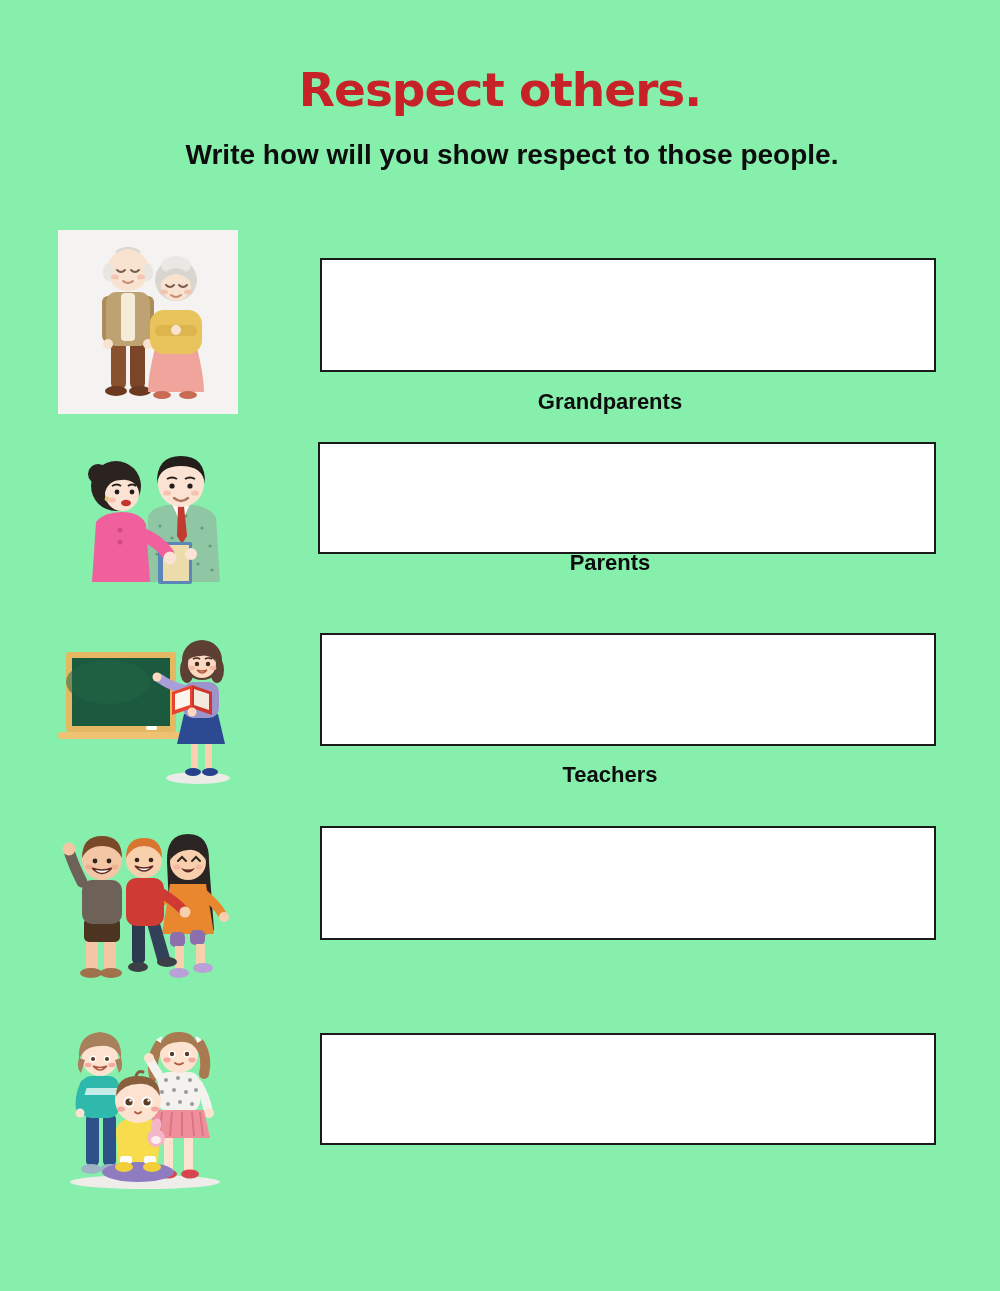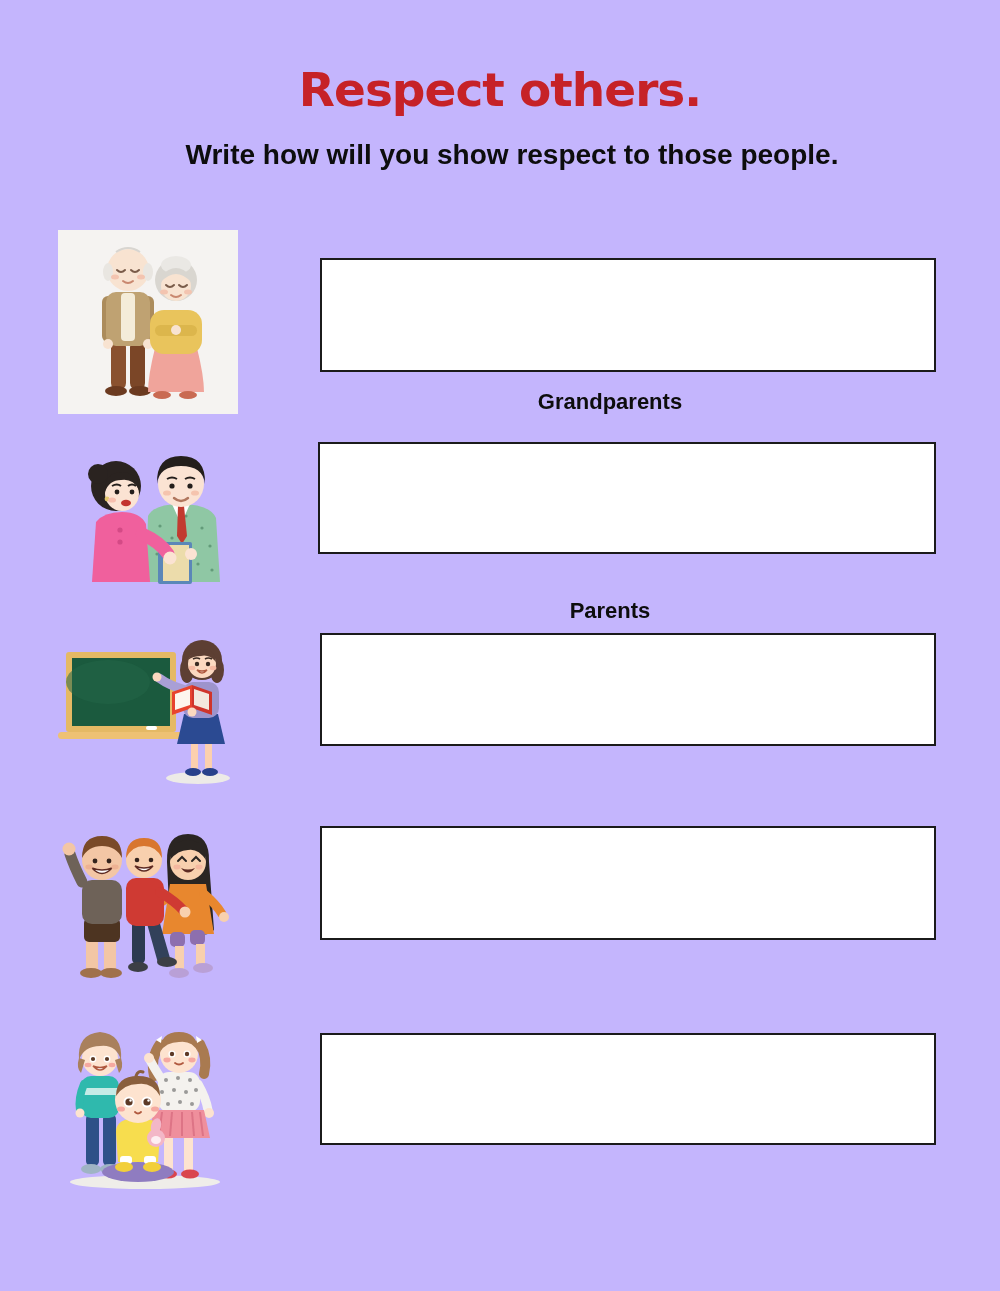--- a/index.html
+++ b/index.html
@@ -1,20 +1,20 @@
 <!DOCTYPE html>
 <html><head>
 <meta charset="utf-8">
 <style>
   html,body{margin:0;padding:0;background:#ffffff;}
   .sheet{
     position:relative;
     width:1000px;
     height:1291px;
-    background:#c4b5fd;
+    background:#86efac;
     font-family:"Liberation Sans",sans-serif;
     overflow:hidden;
   }
   .title{
     position:absolute; top:62px; left:0; width:1000px;
     text-align:center;
     font-family:"DejaVu Sans",sans-serif;
     font-weight:bold;
     font-size:47px;
     letter-spacing:-1px;
@@ -43,21 +43,21 @@
   #ans1{top:258px;}
   #ans2{top:442px; height:112px; left:318px; width:618px;}
   #ans3{top:633px; height:113px;}
   #ans4{top:826px;}
   #ans5{top:1033px; height:112px;}
   .rowlabel{
     position:absolute; left:285px; width:650px;
     text-align:center; font-weight:bold; font-size:22px; color:#0d0d0d;
   }
   #lab1{top:389px;}
-  #lab2{top:598px;text-align:center;}
+  #lab2{top:550px;text-align:center;}
   #lab3{top:762px;}
   #lab4{top:954px;}
   #lab5{top:1165px;}
 </style>
 </head>
 <body>
 
 <div class="sheet">
 
   <div class="title" style="color: rgb(198, 34, 39);">Respect others.</div>
@@ -183,20 +183,21 @@
       <circle cx="151" cy="36" r="2.2" fill="#3a2a22"></circle>
       <circle cx="162" cy="36" r="2.2" fill="#3a2a22"></circle>
       <path d="M147 31 Q151 29 154 31" stroke="#3a2a22" stroke-width="1.6" fill="none"></path>
       <path d="M159 31 Q162 29 166 31" stroke="#3a2a22" stroke-width="1.6" fill="none"></path>
       <path d="M151 42 Q156 48 161 42 Q156 44 151 42 Z" fill="#ffffff" stroke="#b0593f" stroke-width="1.4"></path>
       <ellipse cx="146" cy="40" rx="3.4" ry="2.2" fill="#f6b9a2"></ellipse>
       <ellipse cx="167" cy="40" rx="3.4" ry="2.2" fill="#f6b9a2"></ellipse>
     </svg>
   </div>
   <textarea class="answer" id="ans3" placeholder="" style=""></textarea>
+  <div class="rowlabel" id="lab3">Teachers</div>
 
   <div class="illus" id="img4">
     <svg viewBox="0 0 186 168" xmlns="http://www.w3.org/2000/svg">
 
       <path d="M121 44 Q120 16 142 16 Q164 16 163 44 L168 112 Q160 120 150 114 L124 110 Z" fill="#2a2522"></path>
       <path d="M124 66 L160 66 L168 116 L116 116 Z" fill="#e8872e"></path>
       <path d="M128 76 Q118 82 110 88" stroke="#e8872e" stroke-width="9" fill="none" stroke-linecap="round"></path>
       <path d="M158 76 Q170 86 176 96" stroke="#e8872e" stroke-width="9" fill="none" stroke-linecap="round"></path>
       <circle cx="108" cy="90" r="5" fill="#f8d0ae"></circle>
       <circle cx="178" cy="99" r="5" fill="#f8d0ae"></circle>

